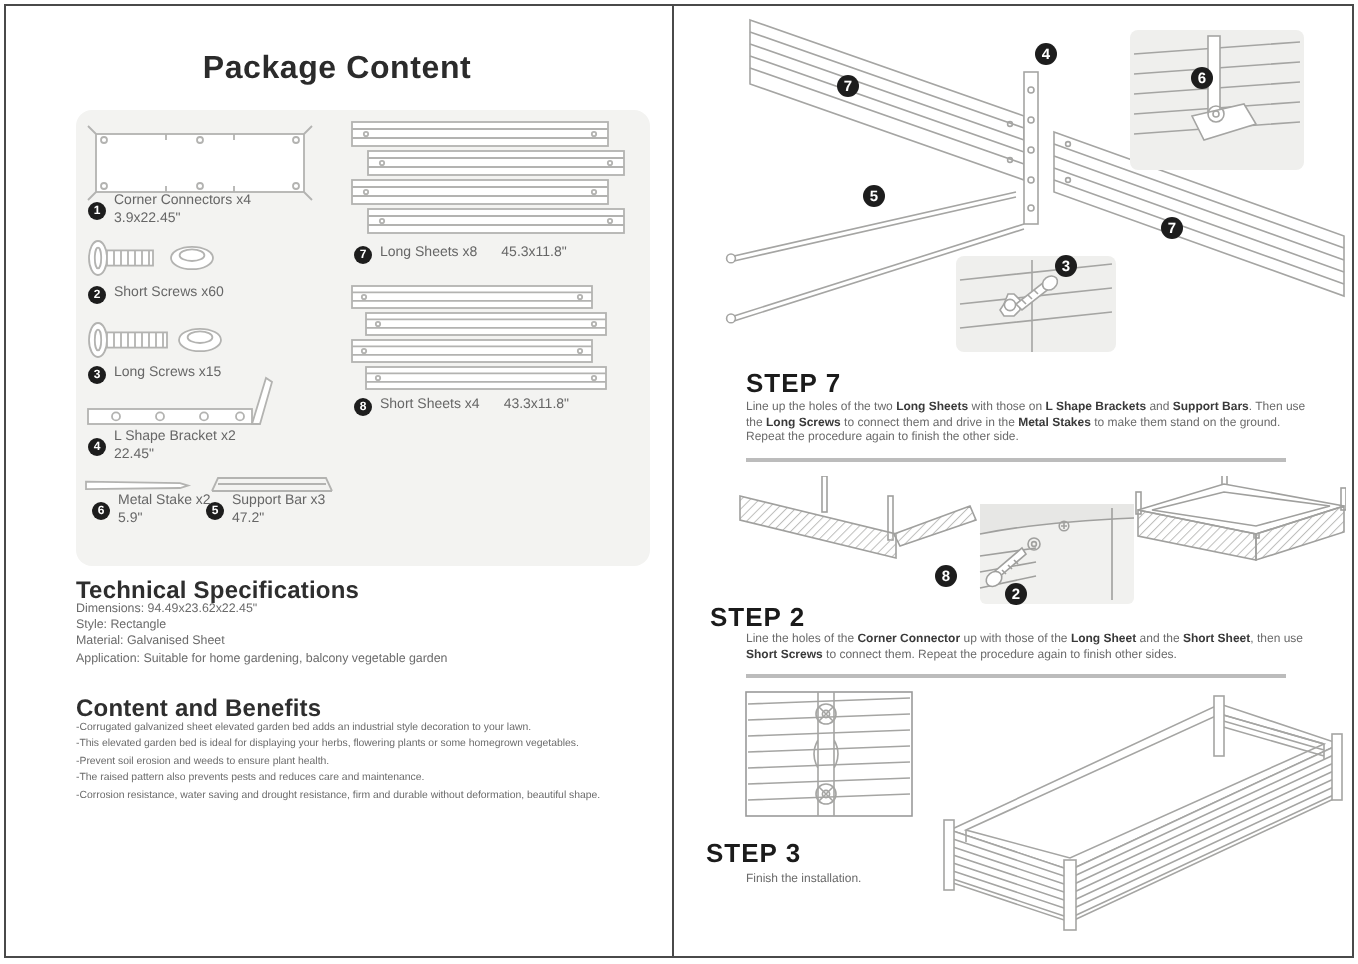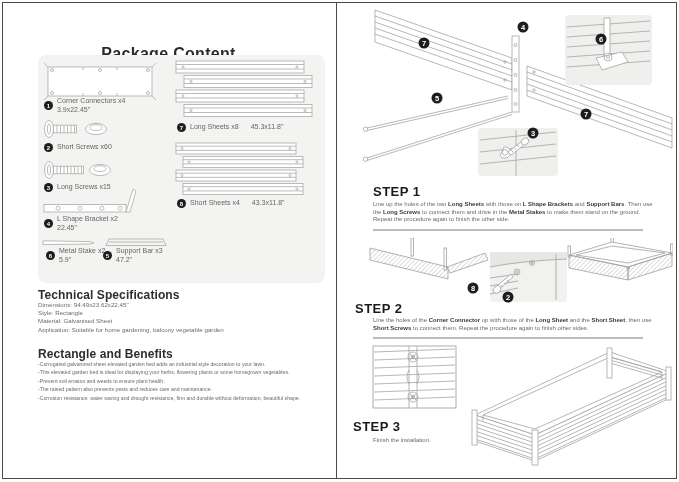--- a/index.html
+++ b/index.html
@@ -2,21 +2,21 @@
 <html><head>
 <meta charset="utf-8">
 <style>
   html,body{margin:0;padding:0;background:#e8e8e8;}
   .page{position:relative;width:679px;height:482px;background:#ffffff;overflow:hidden;
         font-family:"Liberation Sans",sans-serif;}
   .abs{position:absolute;}
   .frame{position:absolute;left:2px;top:2px;right:2px;bottom:3px;border:1px solid #4a4a4a;}
   .vdiv{position:absolute;left:336px;top:2px;bottom:3px;width:1px;background:#4a4a4a;}
   .pkg-title{position:absolute;left:0;top:26px;width:337px;text-align:center;
-             font-size:16px;font-weight:600;letter-spacing:.3px;color:#2b2b2b;margin-top:19px;}
+             font-size:16px;font-weight:600;letter-spacing:.3px;color:#2b2b2b;}
   .parts-box{position:absolute;left:38px;top:55px;width:287px;height:228px;
              background:#f3f3f1;border-radius:8px;}
   .pitem{position:absolute;display:flex;gap:4px;align-items:center;}
   .badge{flex:0 0 9px;width:9px;height:9px;border-radius:50%;background:#1d1d1d;color:#fff;
          font-size:6px;font-weight:bold;display:inline-flex;align-items:center;justify-content:center;}
   .txt{font-size:7px;line-height:8.5px;color:#666;white-space:nowrap;}
   .dims-inline{margin-left:12px;}
   .sec-h{position:absolute;font-size:12px;font-weight:700;color:#2e2e2e;letter-spacing:.1px;}
   .spec-lines{position:absolute;font-size:6.2px;line-height:8.2px;color:#6b6b6b;white-space:nowrap;}
   .feat-lines{position:absolute;font-size:5.2px;line-height:8.4px;color:#6b6b6b;white-space:nowrap;}
@@ -172,21 +172,21 @@
   </div>
 
   <div class="sec-h" style="left:38px;top:288px">Technical Specifications</div>
   <div class="spec-lines" style="left:38px;top:301px">
     <div>Dimensions: 94.49x23.62x22.45"</div>
     <div>Style: Rectangle</div>
     <div>Material: Galvanised Sheet</div>
     <div>Application: Suitable for home gardening, balcony vegetable garden</div>
   </div>
 
-  <div class="sec-h" style="left:38px;top:347px">Rectangle and Benefits</div>
+  <div class="sec-h" style="left:38px;top:347px">Content and Benefits</div>
   <div class="feat-lines" style="left:38px;top:360px">
     <div>-Corrugated galvanized sheet elevated garden bed adds an industrial style decoration to your lawn.</div>
     <div>-This elevated garden bed is ideal for displaying your herbs, flowering plants or some homegrown vegetables.</div>
     <div>-Prevent soil erosion and weeds to ensure plant health.</div>
     <div>-The raised pattern also prevents pests and reduces care and maintenance.</div>
     <div>-Corrosion resistance, water saving and drought resistance, firm and durable without deformation, beautiful shape.</div>
   </div>
 
   <svg class="abs" style="left:343px;top:6px" width="330" height="172" viewBox="343 6 330 172">
     <g stroke="#a5a5a3" stroke-width="0.8" fill="none">
@@ -250,21 +250,21 @@
       <text x="601" y="41.7" font-size="7.5" font-weight="bold" fill="#fff" text-anchor="middle">6</text>
       <circle cx="437" cy="98" r="5.5" fill="#1d1d1d"></circle>
       <text x="437" y="100.7" font-size="7.5" font-weight="bold" fill="#fff" text-anchor="middle">5</text>
       <circle cx="586" cy="114" r="5.5" fill="#1d1d1d"></circle>
       <text x="586" y="116.7" font-size="7.5" font-weight="bold" fill="#fff" text-anchor="middle">7</text>
       <circle cx="533" cy="133" r="5.5" fill="#1d1d1d"></circle>
       <text x="533" y="135.7" font-size="7.5" font-weight="bold" fill="#fff" text-anchor="middle">3</text>
     </g>
   </svg>
 
-  <div class="step-h" style="left:373px;top:184px">STEP 1</div>
+  <div class="step-h" style="left:373px;top:184px">STEP 7</div>
   <div class="step-para" style="left:373px;top:201px;width:284px">
     <span>Line up the holes of the two </span><span class="b">Long Sheets</span><span> with those on </span><span class="b">L Shape Brackets</span><span> and </span><span class="b">Support Bars</span><span>. Then use the </span><span class="b">Long Screws</span><span> to connect them and drive in the </span><span class="b">Metal Stakes</span><span> to make them stand on the ground. Repeat the procedure again to finish the other side.</span>
   </div>
   <div class="divider" style="left:373px;top:229px;width:270px"></div>
 
   <svg class="abs" style="left:343px;top:238px" width="330" height="66" viewBox="343 238 330 66">
     <defs>
       <pattern id="hatchA" patternUnits="userSpaceOnUse" width="3.2" height="3.2" patternTransform="rotate(45)">
         <line x1="0" y1="0" x2="0" y2="3.2" stroke="#bdbdbb" stroke-width="1"></line>
       </pattern>

